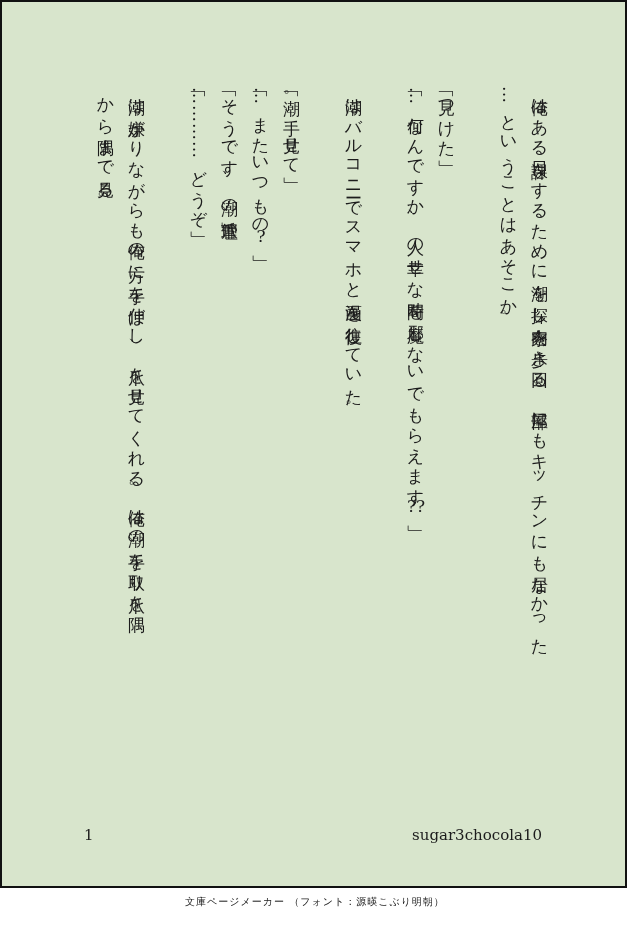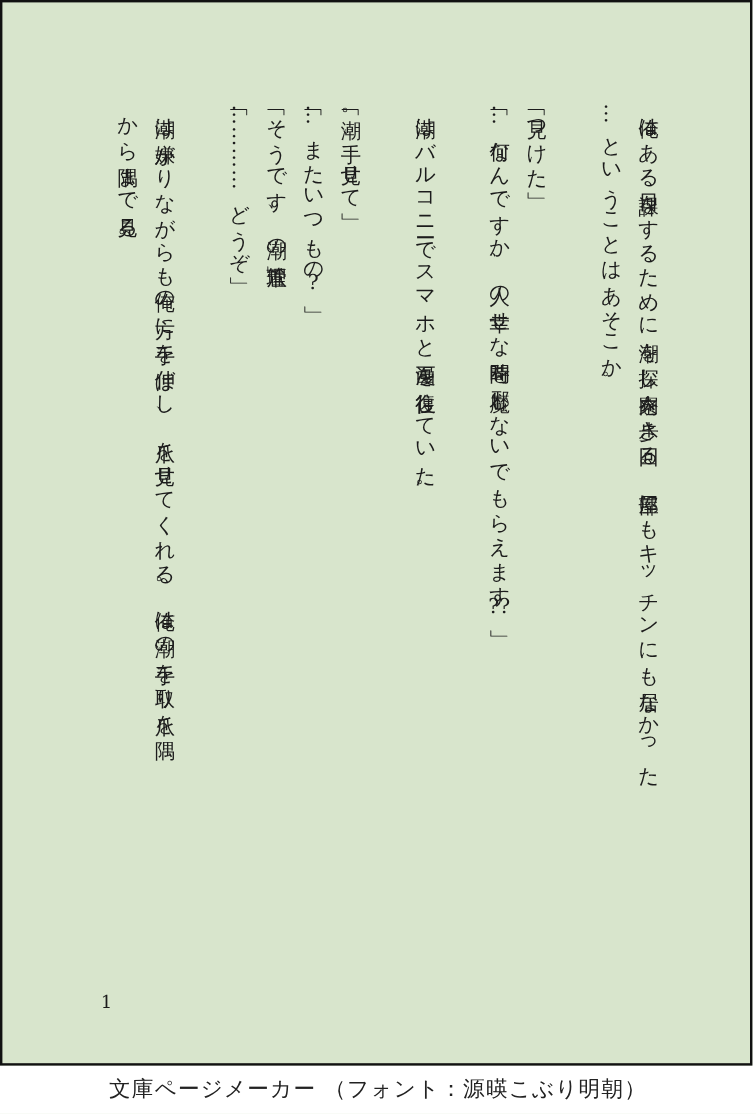--- a/index.html
+++ b/index.html
@@ -57,21 +57,21 @@
     right: 83px;
     font-size: 15px;
     color: #1c1c1c;
   }
   .app-caption {
     position: absolute;
     top: 895px;
     left: 0;
     width: 630px;
     text-align: center;
-    font-size: 18px;
+    font-size: 10px;
     color: #222222;
     letter-spacing: 1px;
   }
 </style>
 </head>
 <body>
 
 <div class="page-sheet">
   <div class="page-text">
     <p class="vline">俺はある日課をするために潮を探し寮内を歩き回る。部屋にもキッチンにも居なかった</p>
@@ -84,15 +84,16 @@
     <p class="vline"></p>
     <p class="vline">「潮。手、見せて」</p>
     <p class="vline">「…またいつもの<span class="tcy">?</span>」</p>
     <p class="vline">「そうです、潮の爪管理」</p>
     <p class="vline">「…………どうぞ」</p>
     <p class="vline"></p>
     <p class="vline">潮は嫌がりながらも俺の方に手を伸ばし、爪を見せてくれる。俺は潮の手を取り爪を隅</p>
     <p class="vline">から隅まで見る。</p>
   </div>
   <div class="page-number">1</div>
+  <div class="author-credit">sugar3chocola10</div>
 </div>
 
 <div class="app-caption">文庫ページメーカー （フォント：源暎こぶり明朝）</div>
 
 </body></html>

